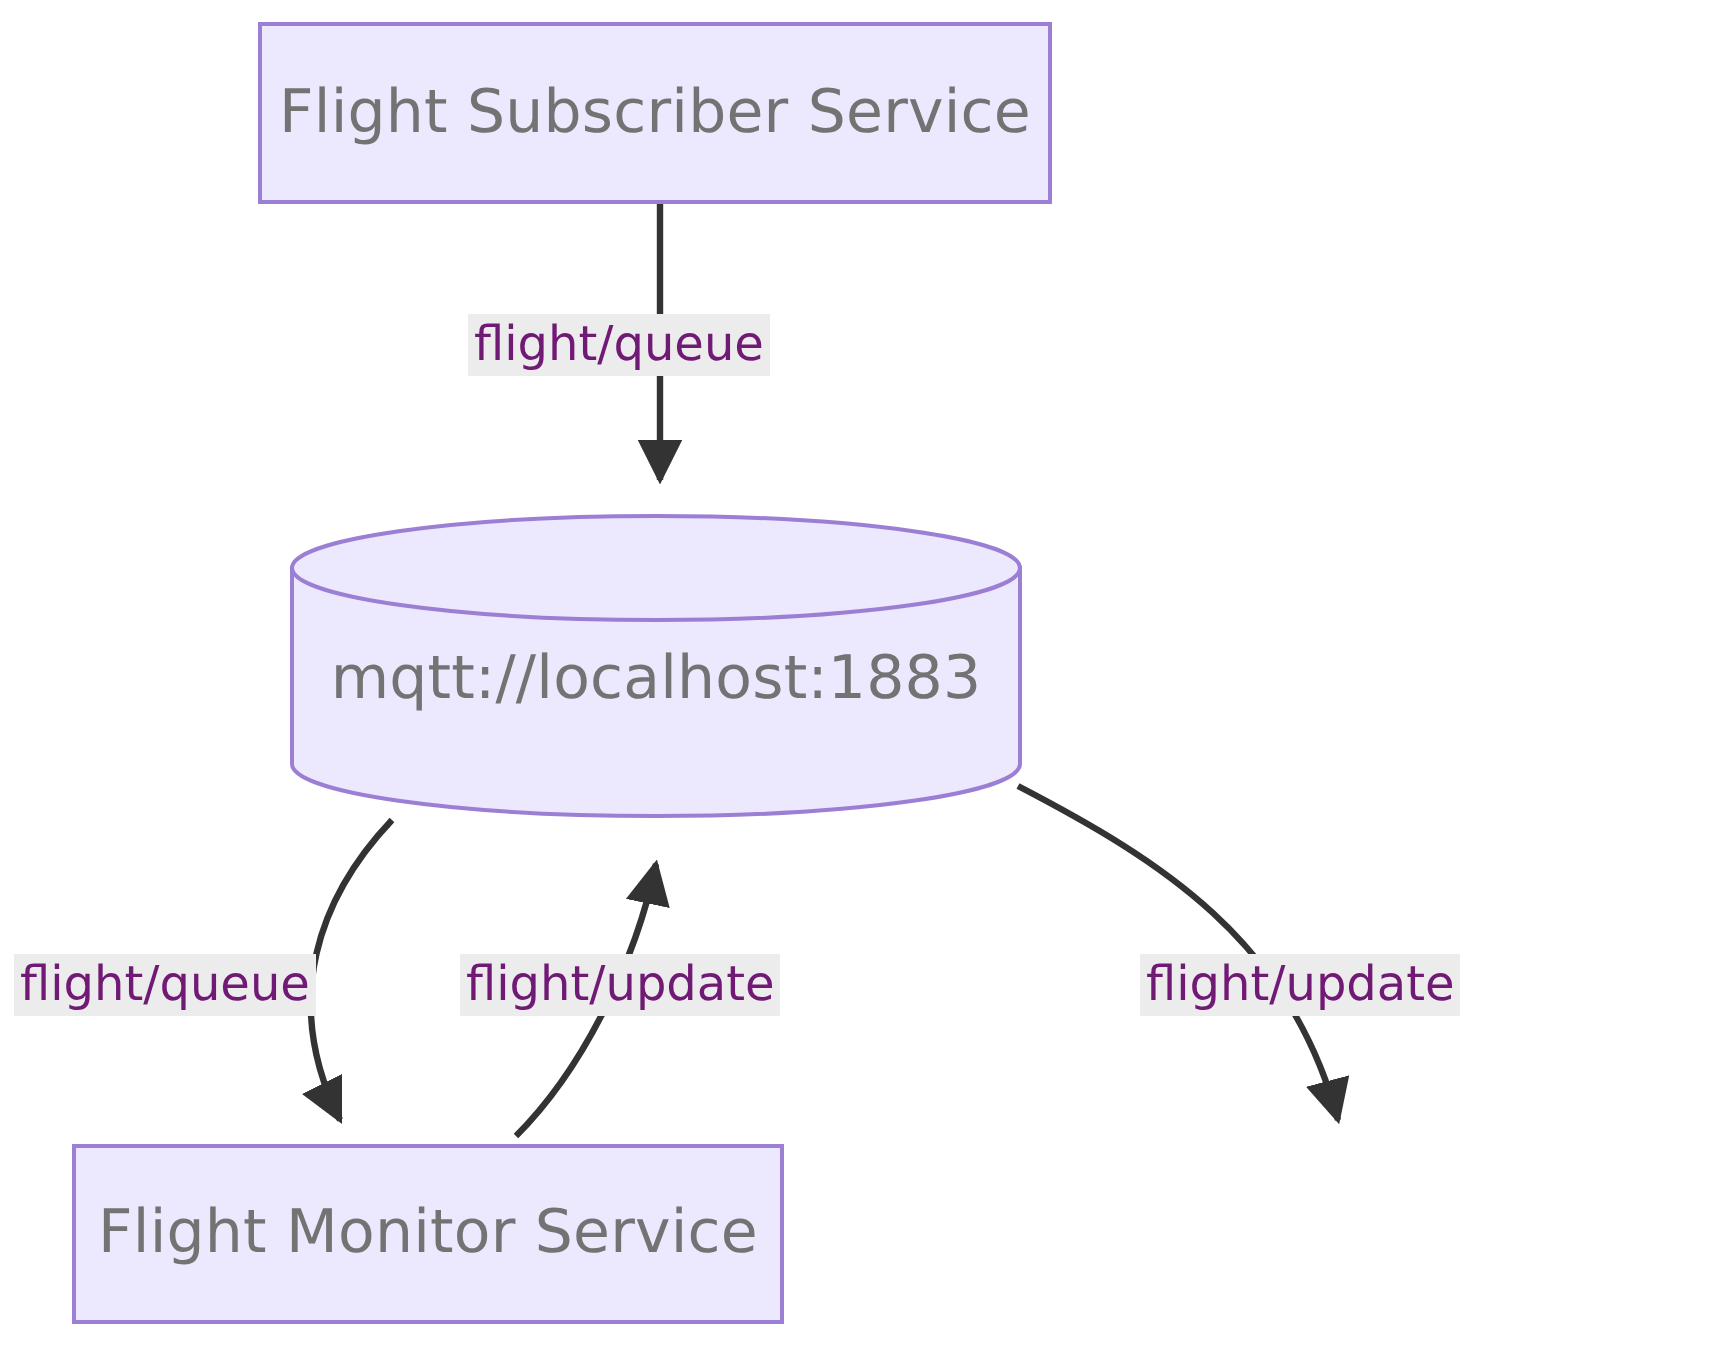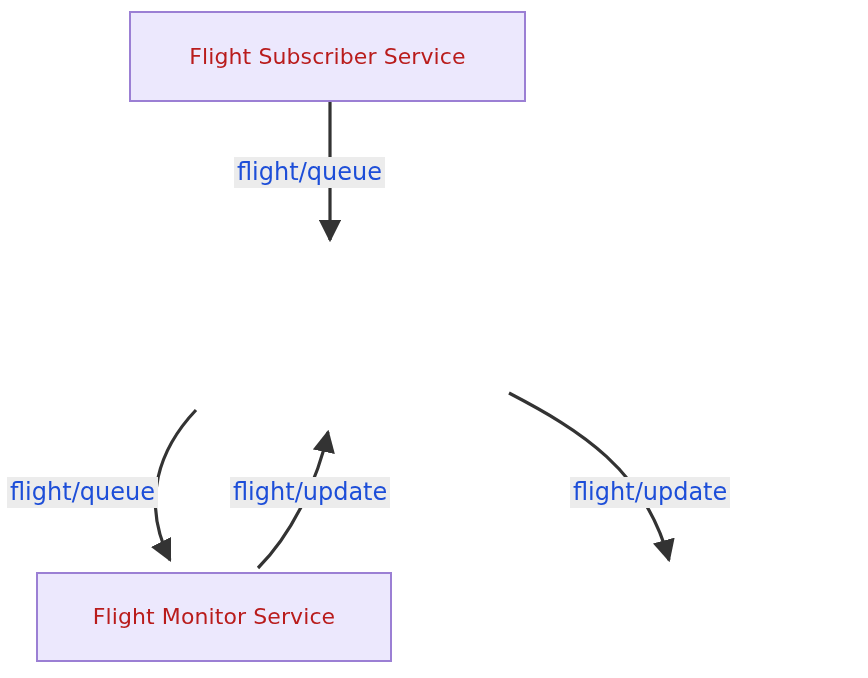--- a/index.html
+++ b/index.html
@@ -27,22 +27,22 @@
   .node-box {
     position: absolute;
     box-sizing: border-box;
     background: #ECE8FD;
     border: 2px solid #9B7FD4;
     display: flex;
     align-items: center;
     justify-content: center;
   }
   .node-label {
-    font-size: 22px;
-    color: #b91c1c;
+    font-size: 30px;
+    color: #737373;
     line-height: 1;
     white-space: nowrap;
     letter-spacing: 0.1px;
   }
   #node-subscriber {
     left: 129px;
     top: 11px;
     width: 397px;
     height: 91px;
   }
@@ -78,21 +78,21 @@
     height: 154px;
     display: flex;
     align-items: center;
     justify-content: center;
     padding-top: 14px;
     box-sizing: border-box;
   }
   .edge-label {
     position: absolute;
     background: #ECECEC;
-    color: #1d4ed8;
+    color: #701a75;
     font-size: 24px;
     line-height: 1.22;
     white-space: nowrap;
     padding: 1px 3px;
     box-sizing: border-box;
   }
   #label-top      { left: 234px; top: 157px; }
   #label-left     { left: 7px;   top: 477px; }
   #label-mid      { left: 230px; top: 477px; }
   #label-right    { left: 570px; top: 477px; }
@@ -115,20 +115,29 @@
 
     <path d="M 258 568 C 292 534, 318 480, 328 432" fill="none" stroke="#333333" stroke-width="3.2" marker-end="url(#arrow-head)"></path>
 
     <path d="M 509 393 C 580 430, 645 470, 669 560" fill="none" stroke="#333333" stroke-width="3.2" marker-end="url(#arrow-head)"></path>
   </svg>
 
   <div class="node-box" id="node-subscriber">
     <span class="node-label">Flight Subscriber Service</span>
   </div>
 
+  <div id="node-broker">
+    <svg width="368" height="154" viewBox="0 0 368 154" xmlns="http://www.w3.org/2000/svg">
+      <path d="M 2 28 L 2 126 A 182 26 0 0 0 366 126 L 366 28 Z" fill="#ECE8FD" stroke="#9B7FD4" stroke-width="2"></path>
+      <ellipse cx="184" cy="28" rx="182" ry="26" fill="#ECE8FD" stroke="#9B7FD4" stroke-width="2"></ellipse>
+    </svg>
+    <div id="broker-label-wrap">
+      <span class="node-label">mqtt://localhost:1883</span>
+    </div>
+  </div>
 
   <div class="node-box" id="node-monitor">
     <span class="node-label">Flight Monitor Service</span>
   </div>
 
 
   <div class="edge-label" id="label-top">flight/queue</div>
 
   <div class="edge-label" id="label-left">flight/queue</div>
 

